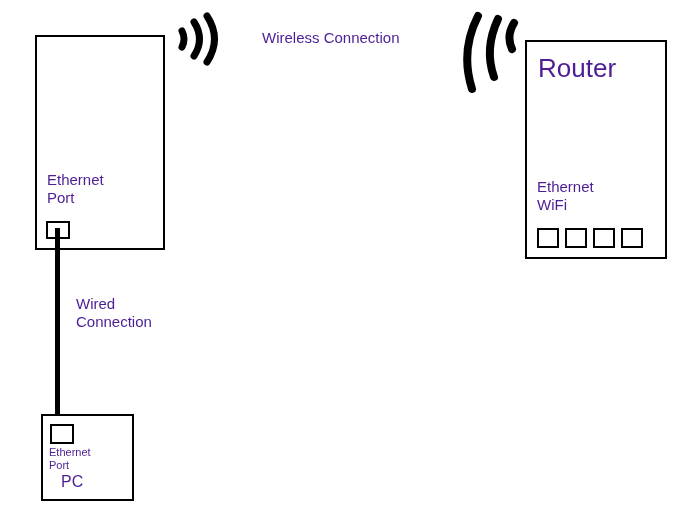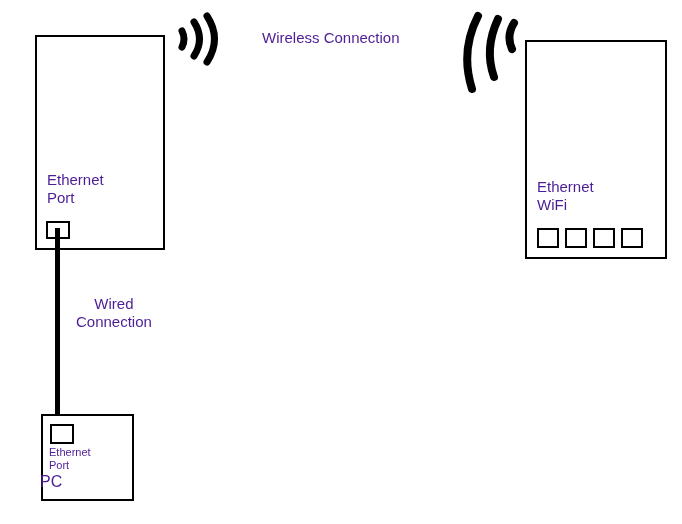--- a/index.html
+++ b/index.html
@@ -67,25 +67,25 @@
   #router-box { left: 525px; top: 40px; width: 142px; height: 219px; }
   #router-title { left: 538px; top: 53px; }
   #router-subtitle { left: 538px; top: 94px; }
   #router-port-label { left: 537px; top: 178px; }
   #router-ports-row { left: 537px; top: 228px; }
   #router-ports-row .port-rect { position: relative; display: inline-block; width: 22px; height: 20px; margin-right: 6px; vertical-align: top; }
 
   #pc-box { left: 41px; top: 414px; width: 93px; height: 87px; }
   #pc-port-rect { left: 50px; top: 424px; width: 24px; height: 20px; }
   #pc-port-label { left: 49px; top: 446px; }
-  #pc-title { left: 40px; top: 473px; font-size: 16px; }
+  #pc-title { left: 61px; top: 473px; font-size: 16px; }
 
   #wire-vertical { left: 55px; top: 228px; width: 5px; height: 206px; }
 
-  #wired-connection-label { left: 76px; top: 295px; text-align: center; }
+  #wired-connection-label { left: 76px; top: 295px; }
   #wireless-connection-label { left: 262px; top: 29px; }
 
   #extender-signal-icon { left: 176px; top: 10px; width: 44px; height: 58px; }
   #router-signal-icon { left: 458px; top: 9px; width: 66px; height: 88px; }
 </style>
 </head>
 <body>
 
 <div id="canvas">
 
@@ -102,20 +102,21 @@
   <div class="signal-icon" id="extender-signal-icon">
     <svg width="44" height="58" viewBox="0 0 44 58" fill="none" stroke="#000000" stroke-width="7" stroke-linecap="round">
       <path d="M6 21 Q10 29 6 37"></path>
       <path d="M18 12 Q29 29 18 46"></path>
       <path d="M31 6 Q46 29 31 52"></path>
     </svg>
   </div>
 
   <div class="node-box" id="router-box"></div>
 
+  <div class="label label-lg" id="router-title">Router</div>
 
 
   <div class="label label-md" id="router-port-label">
     <div>Ethernet</div>
     <div>WiFi</div>
   </div>
 
   <div id="router-ports-row" style="position:absolute;">
     <span class="port-rect"></span><span class="port-rect"></span><span class="port-rect"></span><span class="port-rect"></span>
   </div>

